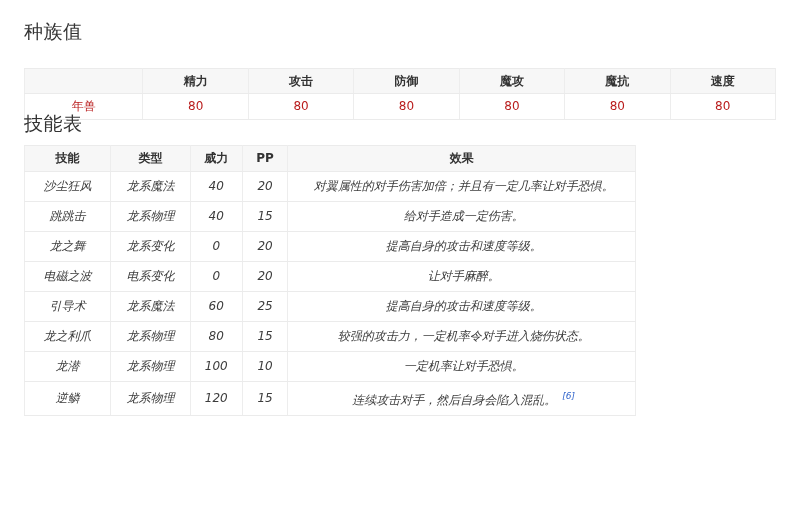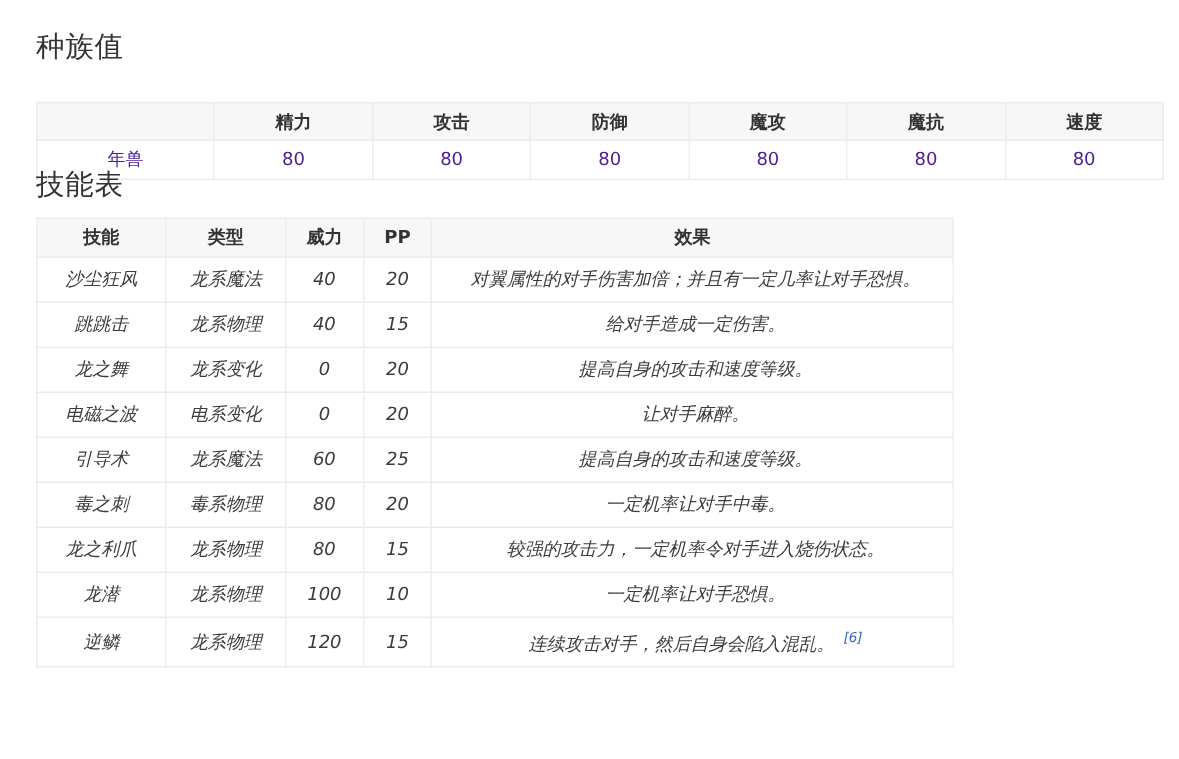--- a/index.html
+++ b/index.html
@@ -48,21 +48,21 @@
   table.wikitable th {
     background: #f7f7f7;
     color: #333333;
     font-weight: 700;
     font-size: 12px;
   }
 
   
   #stats-table { left: 24px; top: 32px; width: 752px; margin-top: 36px; }
   #stats-table th, #stats-table td { height: 24px; line-height: 24px; }
-  #stats-table tbody td { height: 25px; line-height: 25px; color:#4c1d95; }
+  #stats-table tbody td { height: 25px; line-height: 25px; color:#b91c1c; }
   #stats-table col.c0 { width: 118px; }
   #stats-table col.cN { width: 105px; }
 
   
   #skills-table { left: 24px; top: 145px; width: 612px; padding-left: 40px; }
   #skills-table th { height: 25px; line-height: 25px; }
   #skills-table td { height: 29px; line-height: 29px; color:#3c3c3c;font-style:italic; }
   #skills-table col.k-name { width: 120px; }
   #skills-table col.k-type { width: 105px; }
   #skills-table col.k-power { width: 72px; }
@@ -172,27 +172,20 @@
           <td class="effect">让对手麻醉。</td>
         </tr>
         <tr>
           <td>引导术</td>
           <td>龙系魔法</td>
           <td>60</td>
           <td>25</td>
           <td class="effect">提高自身的攻击和速度等级。</td>
         </tr>
         <tr>
-          <td>毒之刺</td>
-          <td>毒系物理</td>
-          <td>80</td>
-          <td>20</td>
-          <td class="effect">一定机率让对手中毒。</td>
-        </tr>
-        <tr>
           <td>龙之利爪</td>
           <td>龙系物理</td>
           <td>80</td>
           <td>15</td>
           <td class="effect">较强的攻击力，一定机率令对手进入烧伤状态。</td>
         </tr>
         <tr>
           <td>龙潜</td>
           <td>龙系物理</td>
           <td>100</td>

